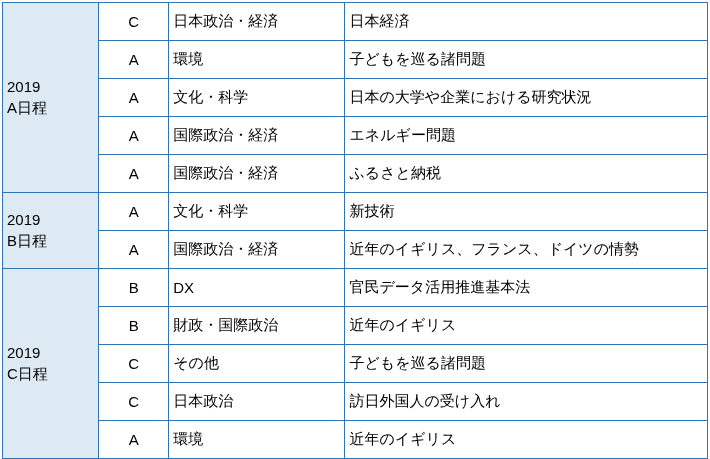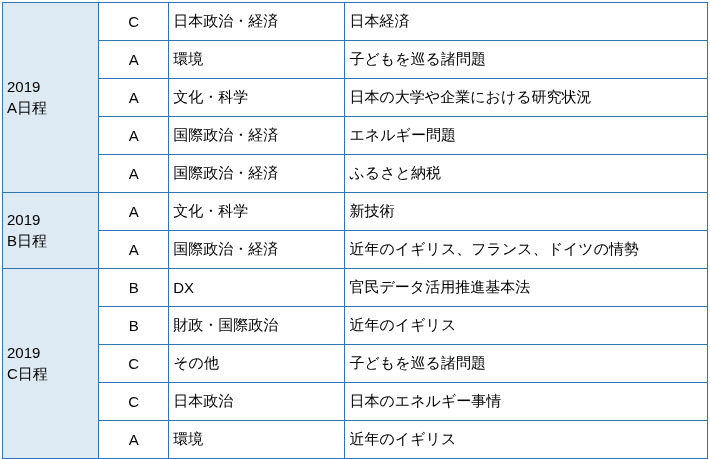--- a/index.html
+++ b/index.html
@@ -124,21 +124,21 @@
         <td class="col-topic">近年のイギリス</td>
       </tr>
       <tr>
         <td class="col-level">C</td>
         <td class="col-field">その他</td>
         <td class="col-topic">子どもを巡る諸問題</td>
       </tr>
       <tr>
         <td class="col-level">C</td>
         <td class="col-field">日本政治</td>
-        <td class="col-topic">日本のエネルギー事情</td>
+        <td class="col-topic">訪日外国人の受け入れ</td>
       </tr>
       <tr>
         <td class="col-level">A</td>
         <td class="col-field">環境</td>
         <td class="col-topic">近年のイギリス</td>
       </tr>
 
     </tbody>
   </table>
 </div>

